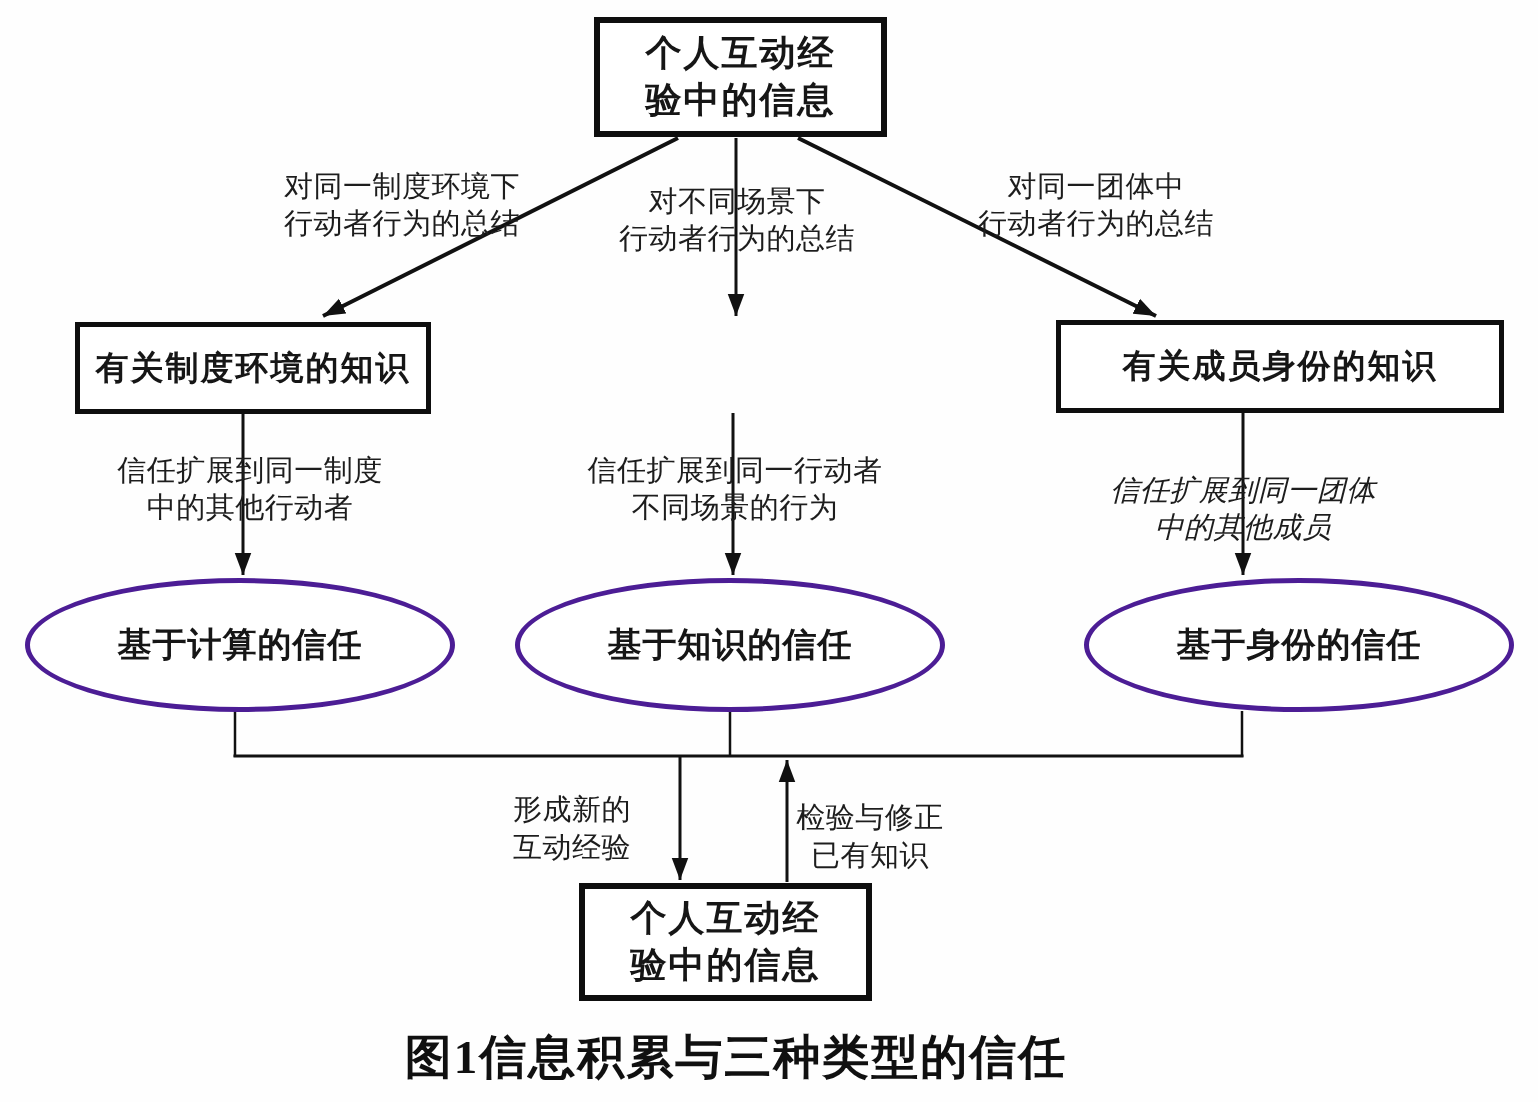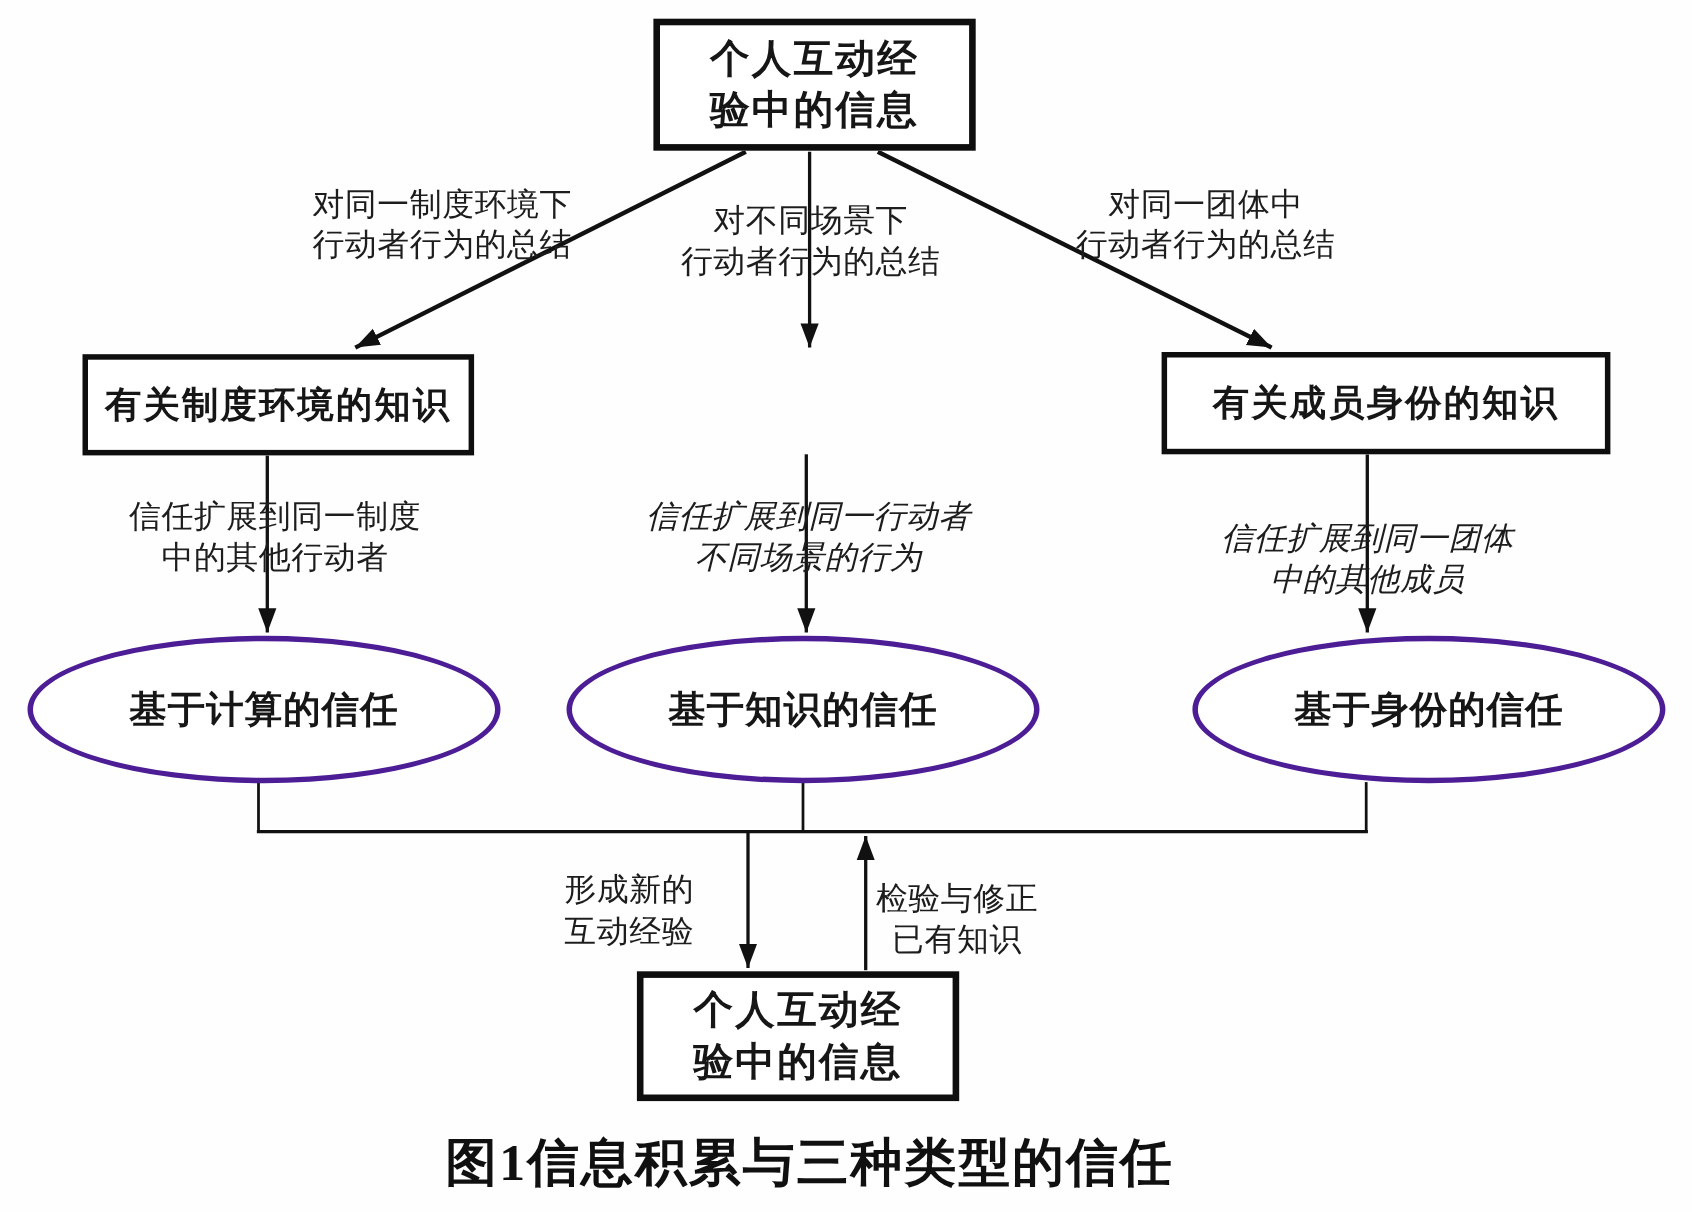--- a/index.html
+++ b/index.html
@@ -77,25 +77,25 @@
   </div>
 
   <div class="edge-label" style="left:242px;top:168px;width:320px;">对同一制度环境下
 行动者行为的总结</div>
   <div class="edge-label" style="left:577px;top:183px;width:320px;">对不同场景下
 行动者行为的总结</div>
   <div class="edge-label" style="left:936px;top:168px;width:320px;">对同一团体中
 行动者行为的总结</div>
 
   <div class="node rect box-text" style="left:75px;top:322px;width:356px;height:92px;">有关制度环境的知识</div>
-  <div class="node rect box-text" style="left:1056px;top:320px;width:408px;height:93px;">有关成员身份的知识</div>
+  <div class="node rect box-text" style="left:1056px;top:320px;width:448px;height:93px;">有关成员身份的知识</div>
 
   <div class="edge-label" style="left:90px;top:452px;width:320px;">信任扩展到同一制度
 中的其他行动者</div>
-  <div class="edge-label" style="left:565px;top:452px;width:340px;font-style:italic;">信任扩展到同一行动者
+  <div class="edge-label" style="left:565px;top:452px;width:340px;">信任扩展到同一行动者
 不同场景的行为</div>
   <div class="edge-label" style="left:1083px;top:472px;width:320px;font-style:italic;">信任扩展到同一团体
 中的其他成员</div>
 
   <div class="node ellipse ellipse-text" style="left:25px;top:578px;width:430px;height:134px;">基于计算的信任</div>
   <div class="node ellipse ellipse-text" style="left:515px;top:578px;width:430px;height:134px;">基于知识的信任</div>
   <div class="node ellipse ellipse-text" style="left:1084px;top:578px;width:430px;height:134px;">基于身份的信任</div>
 
   <div class="edge-label feedback-label" style="left:472px;top:790px;width:200px;">形成新的
 互动经验</div>

